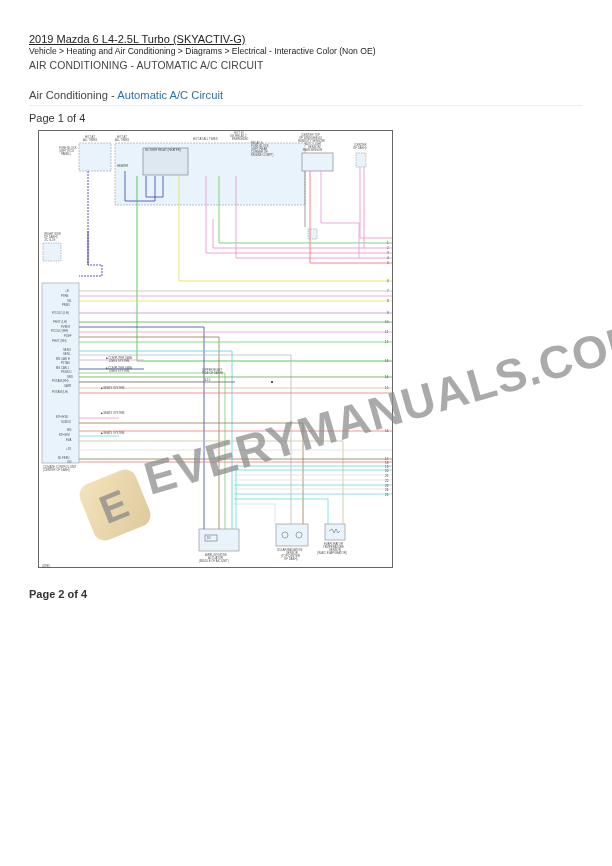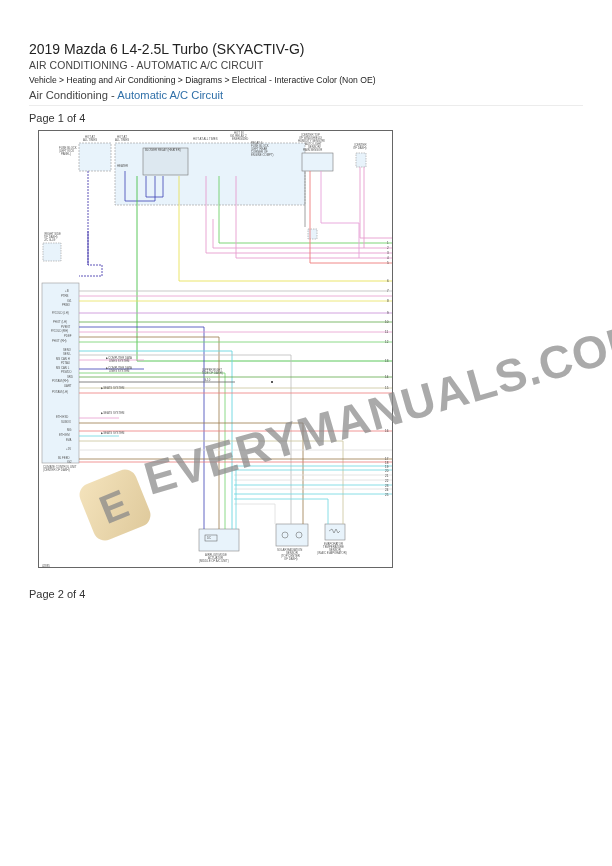--- a/index.html
+++ b/index.html
@@ -1,19 +1,19 @@
 <!DOCTYPE html>
 <html><head>
   <meta charset="utf-8">
   <style>
     html, body { margin: 0; padding: 0; background: #ffffff; }
     body { width: 612px; height: 866px; position: relative; overflow: hidden;
            font-family: "Liberation Sans", sans-serif; color: #222; }
-    .hdr-vehicle { position: absolute; left: 29px; top: 41px; font-size: 14px; color: #222; }
-    .hdr-crumb { position: absolute; left: 29px; top: 46px; font-size: 8.6px; color: #222; margin-top: 29px; }
+    .hdr-vehicle { position: absolute; left: 29px; top: 33px; font-size: 11px; color: #222; text-decoration: underline; }
+    .hdr-crumb { position: absolute; left: 29px; top: 46px; font-size: 8.6px; color: #222; }
     .hdr-title { position: absolute; left: 29px; top: 60px; font-size: 10.4px; color: #444; letter-spacing: 0.1px; }
     .section-title { position: absolute; left: 29px; top: 89px; font-size: 11.2px; color: #444; }
     .section-title .link { color: #2f6fa8; }
     .divider { position: absolute; left: 29px; top: 105px; width: 554px; height: 1px; background: #ececec; }
     .page-label { position: absolute; left: 29px; font-size: 11px; color: #333; }
     .diagram { position: absolute; left: 38px; top: 130px; width: 355px; height: 438px;
                border: 1px solid #666; box-sizing: border-box; background: #fff; overflow: hidden; }
     .diagram svg { position: absolute; left: 0; top: 0; }
     .tiny { font-family: "Liberation Sans", sans-serif; font-size: 2.8px; fill: #555; }
     .tiny-b { font-family: "Liberation Sans", sans-serif; font-size: 3px; fill: #333; }
@@ -223,21 +223,21 @@
 
     <rect x="166" y="404" width="12" height="6" fill="none" stroke="#555" stroke-width="0.5"></rect>
     <text class="tiny" x="168" y="408">DC</text>
     <circle cx="246" cy="404" r="3" fill="none" stroke="#555" stroke-width="0.5"></circle>
     <circle cx="260" cy="404" r="3" fill="none" stroke="#555" stroke-width="0.5"></circle>
     <polyline points="290,400 293,398 295,402 297,398 299,402 301,400" fill="none" stroke="#555" stroke-width="0.5"></polyline>
     <circle cx="233" cy="251" r="1" fill="#222"></circle>
   </svg>
 </div>
 
-<div class="page-label" style="top:588px;">Page 2 of 4</div>
+<div class="page-label" style="top:588px;font-weight:bold;">Page 2 of 4</div>
 
 <svg class="watermark" width="612" height="866" viewBox="0 0 612 866" xmlns="http://www.w3.org/2000/svg">
   <defs>
     <linearGradient id="wmg" x1="0" y1="0" x2="1" y2="1">
       <stop offset="0" stop-color="#f2deb0"></stop>
       <stop offset="1" stop-color="#d9c08a"></stop>
     </linearGradient>
   </defs>
   <g transform="rotate(-22 115 505)">
     <rect x="85" y="475" width="60" height="60" rx="12" fill="url(#wmg)" opacity="0.85"></rect>

